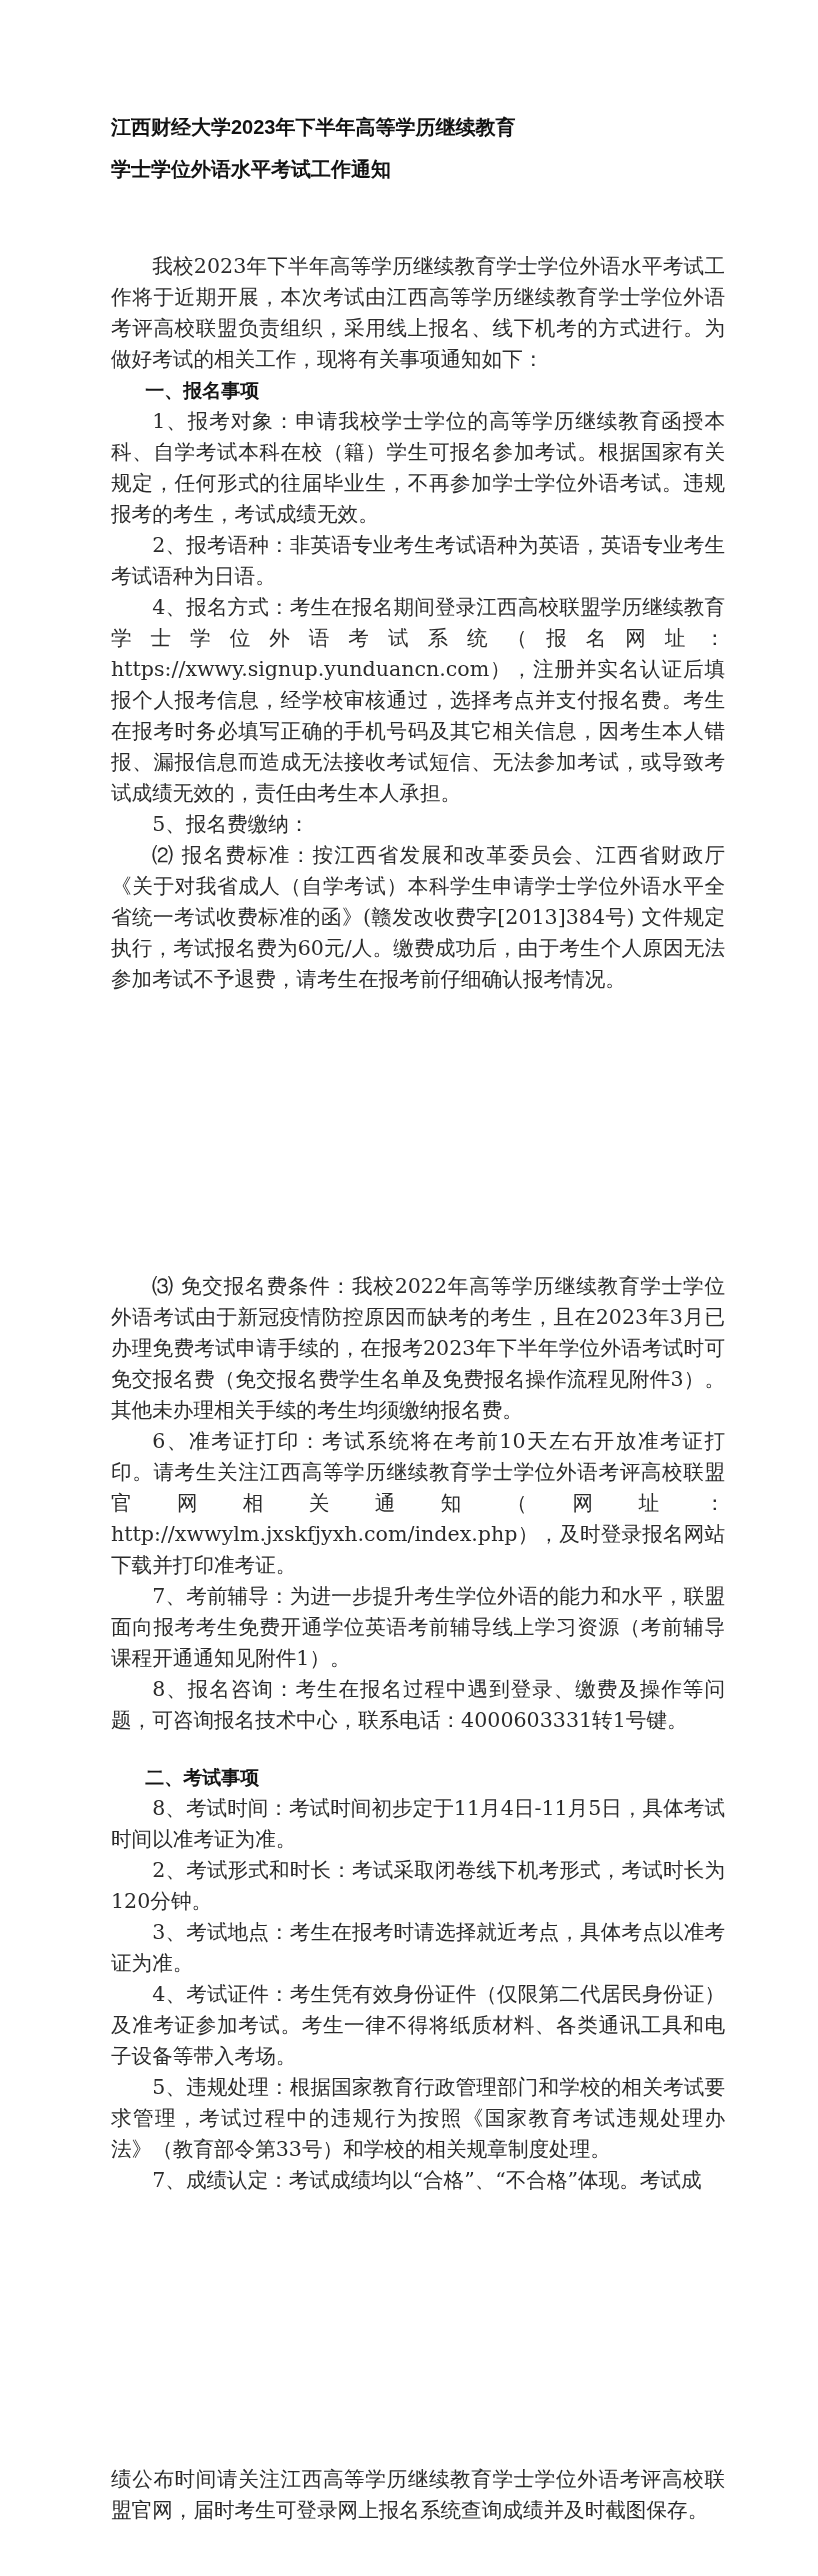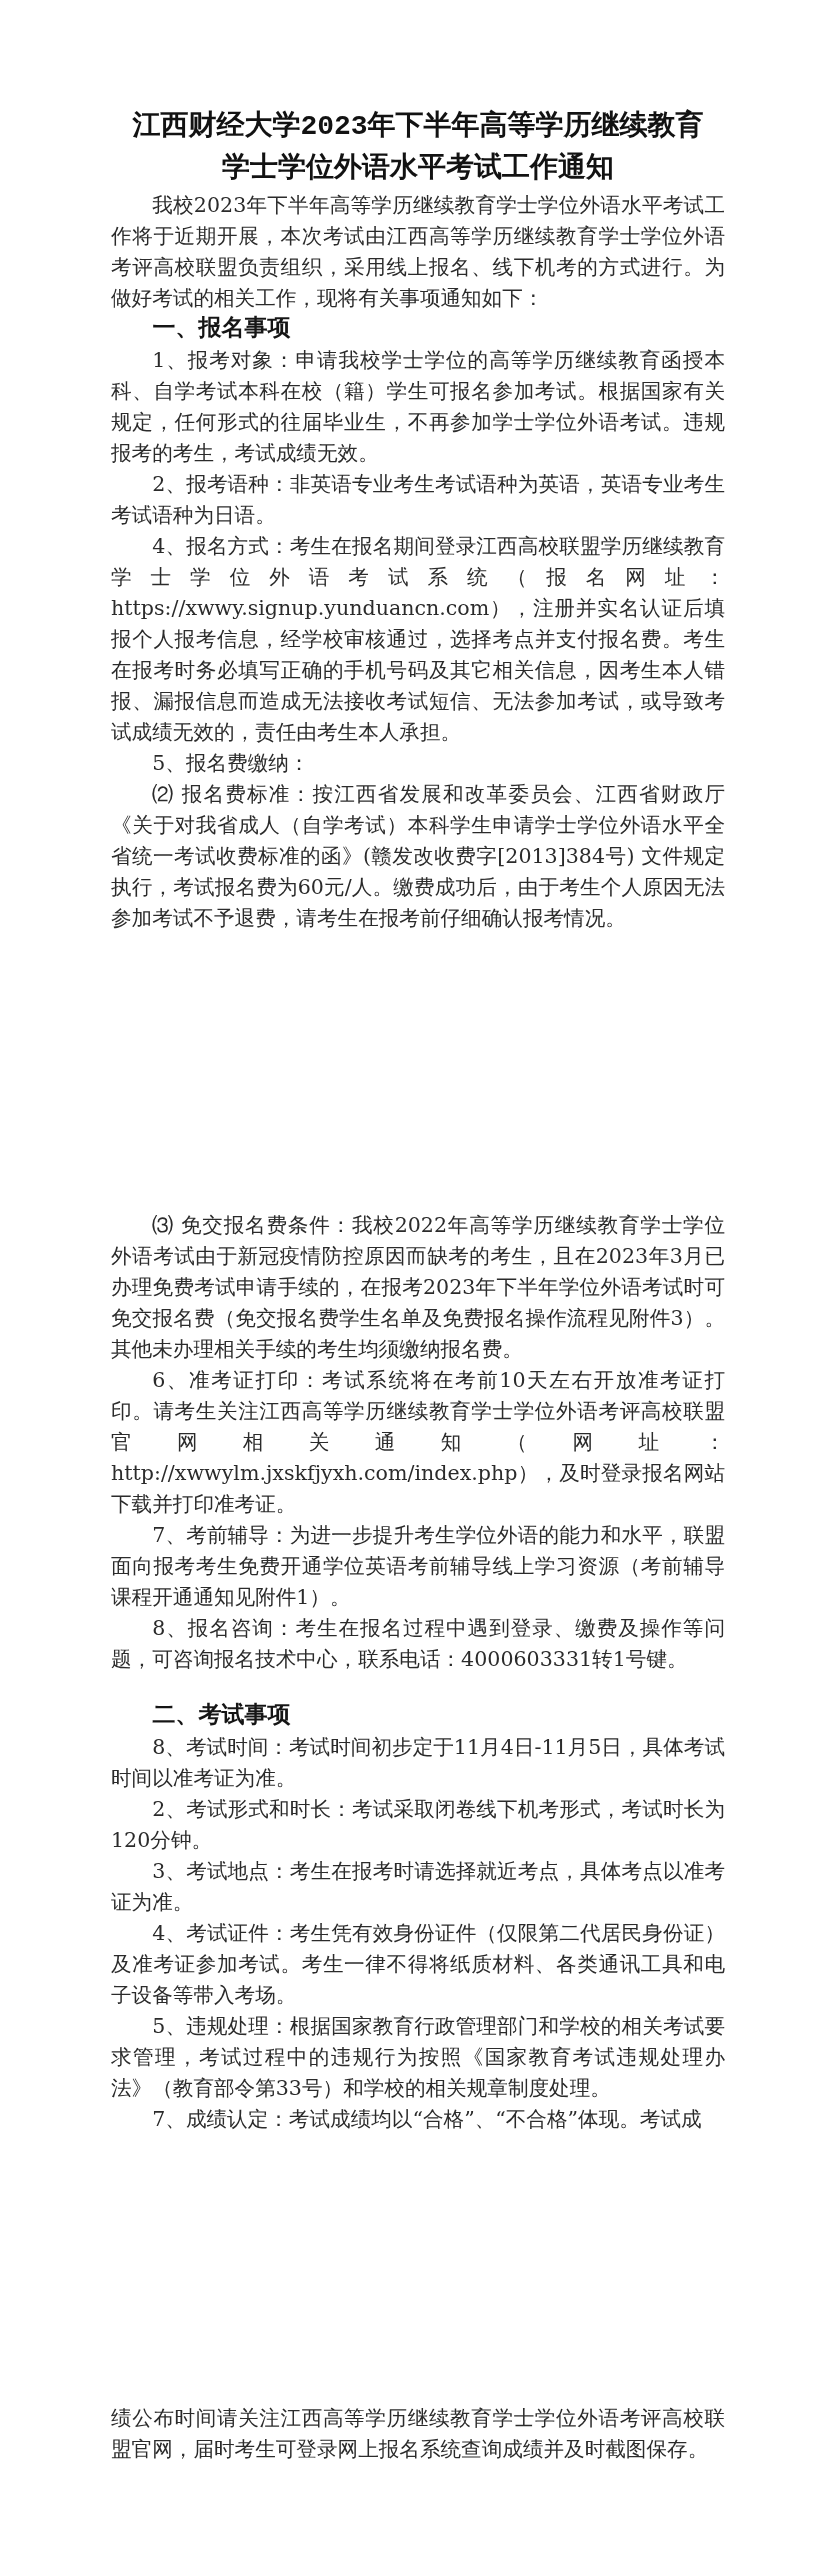--- a/index.html
+++ b/index.html
@@ -16,40 +16,39 @@
     padding: 106px 93px 0 111px;
     background: #ffffff;
     color: #2b2b2b;
     font-family: "DejaVu Serif", "Liberation Serif", serif;
     font-size: 20.6px;
     line-height: 31px;
     overflow: hidden;
   }
   .doc-title {
     margin: 0;
-    text-align: center;
-    font-family: Liberation Mono, monospace;
+    font-family: Liberation Sans, sans-serif;
     font-weight: bold;
-    font-size: 28px;
+    font-size: 20px;
     line-height: 42px;
     color: #121212;
   }
   .doc-title .tline { display: block; }
   .para {
     margin: 0;
     text-indent: 2em;
     text-align: justify;
   }
   .para.cont { text-indent: 0; }
-  .intro { }
+  .intro { margin-top: 61px; }
   .sec-heading {
     margin: 0;
-    font-family: Liberation Mono, monospace;
+    font-family: Liberation Sans, sans-serif;
     font-weight: bold;
-    font-size: 23px;
+    font-size: 19px;
     line-height: 31px;
     text-indent: 1.8em;
     color: #151515;
   }
   .sec-heading.gap-before { margin-top: 26px; }
   .page-break-1 { height: 276px; }
   .page-break-2 { height: 268px; }
 </style>
 </head>
 <body>

